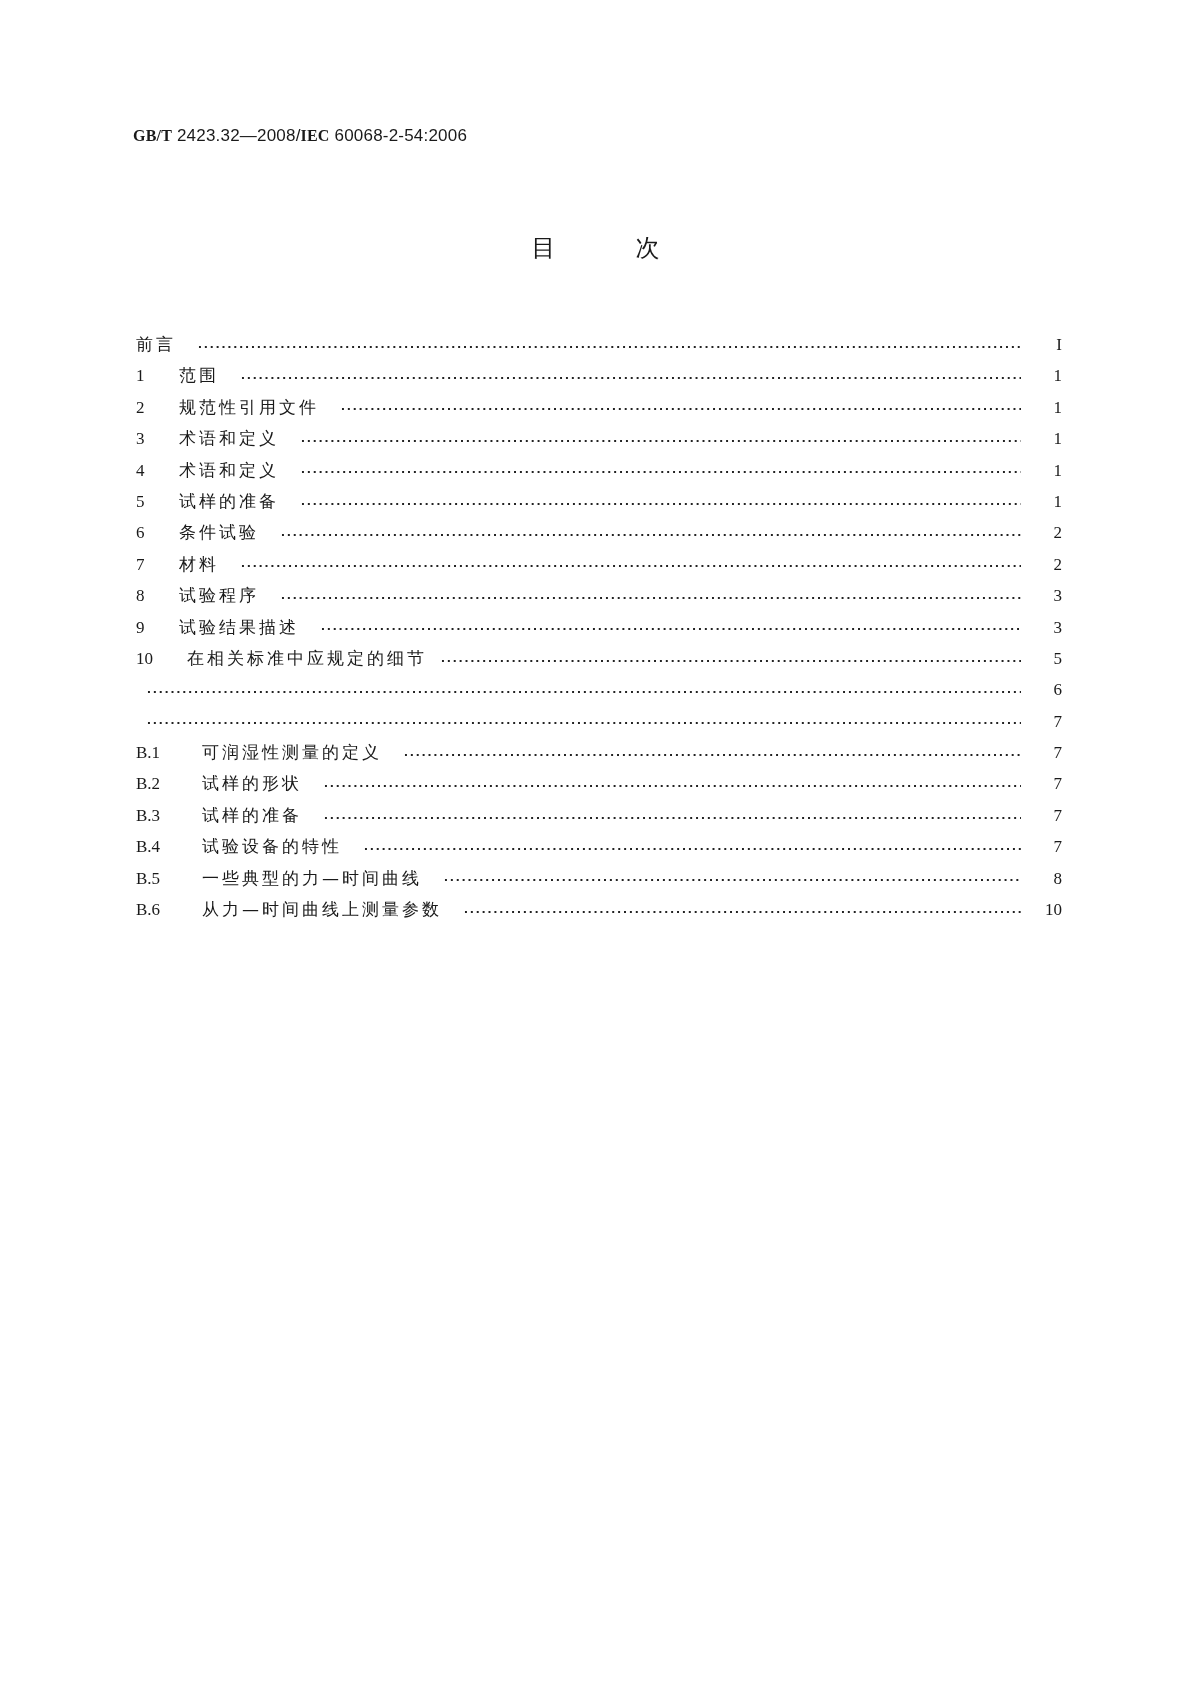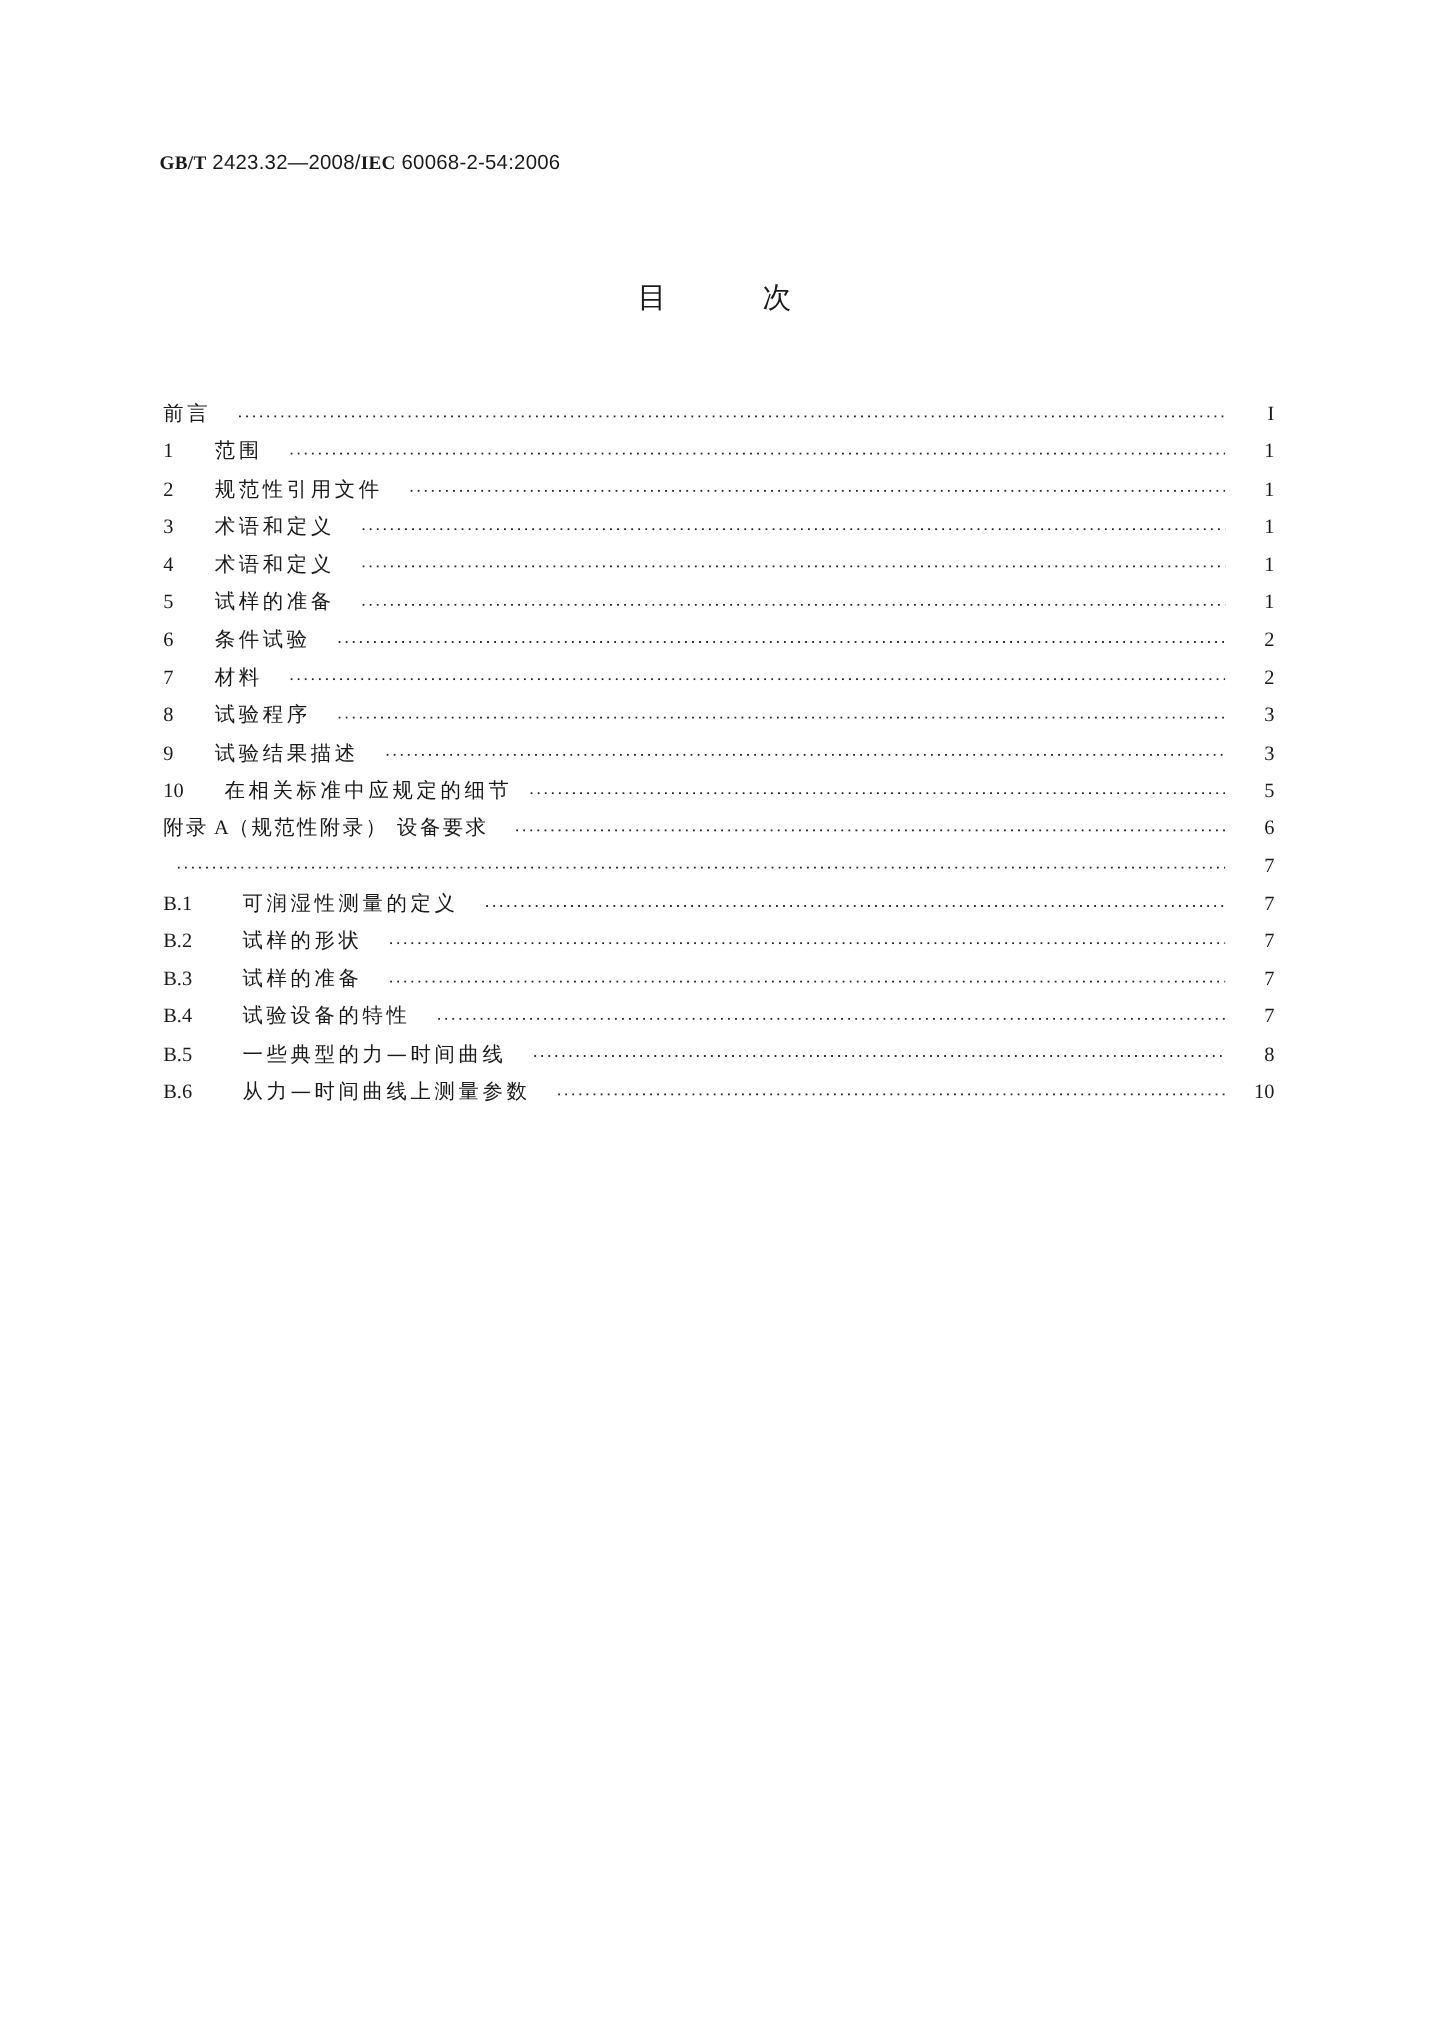--- a/index.html
+++ b/index.html
@@ -182,21 +182,20 @@
   </li>
 
   <li class="toc-row">
     <span class="num w2">10</span>
     <span class="label">在相关标准中应规定的细节</span>
     <span class="leader tight"></span>
     <span class="page">5</span>
   </li>
 
   <li class="toc-row">
-    <span class="label app"><span>附录</span><span class="latin"> A</span><span>（规范性附录）  设备要求</span></span>
     <span class="leader"></span>
     <span class="page">6</span>
   </li>
 
   <li class="toc-row">
     <span class="leader"></span>
     <span class="page">7</span>
   </li>
 
   <li class="toc-row">

